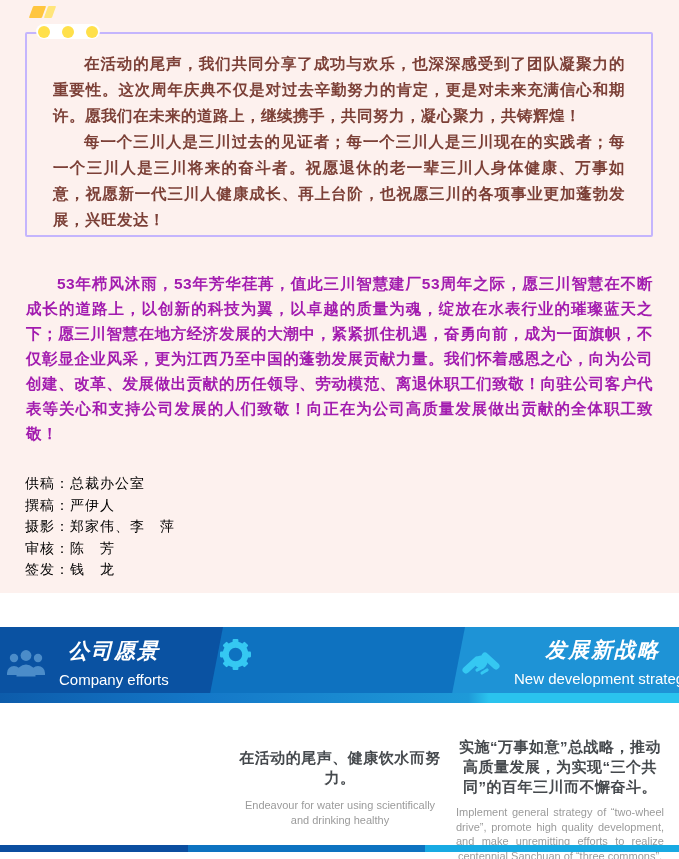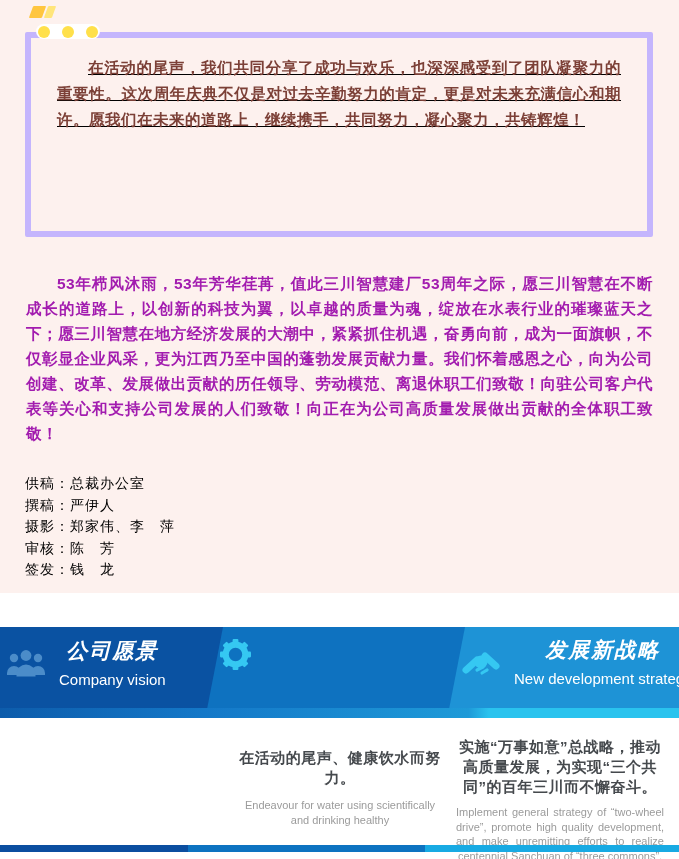--- a/index.html
+++ b/index.html
@@ -8,37 +8,37 @@
   .pink-bg{position:absolute;left:0;top:0;width:679px;height:593px;background:#fdf1ee;}
 
   
   .top-mark{position:absolute;left:31px;top:4px;height:13px;}
   .top-mark i{display:inline-block;height:12px;transform:skewX(-20deg);border-radius:1px;}
   .tm1{width:13px;background:#ffc63f;}
   .tm2{width:8px;background:#ffe57a;margin-left:2px;}
 
   
   .callout{position:absolute;left:25px;top:32px;width:628px;height:205px;box-sizing:border-box;
-    border:6px solid #c4b5fd;border-radius:2px;padding:17px 26px 0 26px;text-decoration:underline;}
+    border:2px solid #c4b5fd;border-radius:2px;padding:17px 26px 0 26px;}
   .callout p{margin:0;color:#7c4037;font-size:15.5px;line-height:26px;font-weight:bold;
     text-align:justify;text-indent:2em;letter-spacing:.5px;}
   .dots-pill{position:absolute;left:36px;top:24px;width:64px;height:15px;background:#ffffff;border-radius:8px;
     display:flex;align-items:center;justify-content:space-between;padding:0 2px;box-sizing:border-box;}
   .dots-pill i{width:12px;height:12px;border-radius:50%;background:#ffe04a;}
 
   
   .main-para{position:absolute;left:26px;top:271px;width:627px;margin:0;color:#a21caf;font-size:15.5px;
     line-height:25px;font-weight:bold;text-align:justify;text-indent:2em;letter-spacing:.5px;}
 
   
   .credits{position:absolute;left:25px;top:473px;color:#000000;font-size:14px;line-height:21.5px;letter-spacing:1px;}
   .credit-line{white-space:pre;}
 
   
-  .banner{position:absolute;left:0;top:627px;width:679px;height:91px;overflow:hidden;}
+  .banner{position:absolute;left:0;top:627px;width:679px;height:76px;overflow:hidden;}
   .sec3-bg{position:absolute;left:0;top:0;width:679px;height:81px;background:#1e93d6;}
   .sec{position:absolute;top:0;height:81px;transform:skewX(-11deg);transform-origin:top;}
   .sec2-bg{left:-24px;width:489px;background:#0e72c0;}
   .sec1-bg{left:-24px;width:247px;background:#0a52a2;}
   .banner-strip{position:absolute;left:0;bottom:0;width:679px;height:10px;
     background:linear-gradient(90deg,#0d5cab 0%,#1478c8 30%,#1e9ad8 69%,#2ac3ee 72%,#2ac3ee 100%);}
   .sec-content{position:absolute;display:flex;align-items:center;}
   .sc1{left:6px;top:10px;}
   .sc2{left:220px;top:12px;}
   .sc3{left:461px;top:9px;}
@@ -66,20 +66,21 @@
 </head>
 <body>
 
 <div class="page">
   <div class="pink-bg"></div>
 
   <div class="top-mark"><i class="tm1"></i><i class="tm2"></i></div>
 
   <div class="callout">
     <p>在活动的尾声，我们共同分享了成功与欢乐，也深深感受到了团队凝聚力的重要性。这次周年庆典不仅是对过去辛勤努力的肯定，更是对未来充满信心和期许。愿我们在未来的道路上，继续携手，共同努力，凝心聚力，共铸辉煌！</p>
+    <p>每一个三川人是三川过去的见证者；每一个三川人是三川现在的实践者；每一个三川人是三川将来的奋斗者。祝愿退休的老一辈三川人身体健康、万事如意，祝愿新一代三川人健康成长、再上台阶，也祝愿三川的各项事业更加蓬勃发展，兴旺发达！</p>
   </div>
   <div class="dots-pill">
     <i></i>
       <i></i>
       <i></i>
   </div>
 
   <p class="main-para">53年栉风沐雨，53年芳华荏苒，值此三川智慧建厂53周年之际，愿三川智慧在不断成长的道路上，以创新的科技为翼，以卓越的质量为魂，绽放在水表行业的璀璨蓝天之下；愿三川智慧在地方经济发展的大潮中，紧紧抓住机遇，奋勇向前，成为一面旗帜，不仅彰显企业风采，更为江西乃至中国的蓬勃发展贡献力量。我们怀着感恩之心，向为公司创建、改革、发展做出贡献的历任领导、劳动模范、离退休职工们致敬！向驻公司客户代表等关心和支持公司发展的人们致敬！向正在为公司高质量发展做出贡献的全体职工致敬！</p>
 
   <div class="credits">
@@ -104,21 +105,21 @@
             <path d="M1 26 a7 7 0 0 1 14 0 v2 h-14 z"></path>
             <circle cx="32" cy="11" r="4.2"></circle>
             <path d="M25 26 a7 7 0 0 1 14 0 v2 h-14 z"></path>
             <circle cx="20" cy="8.5" r="5.4"></circle>
             <path d="M10.5 27 a9.5 9.5 0 0 1 19 0 v2.5 h-19 z"></path>
           </g>
         </svg>
       </span>
       <span class="sec-text">
         <span class="sec-title">公司愿景</span>
-        <div class="sec-sub">Company vision</div>
+        <div class="sec-sub">Company efforts</div>
       </span>
     </div>
 
     <div class="sec-content sc2">
       <span class="icon-box">
         <svg width="31" height="31" viewBox="0 0 30 30">
           <g fill="#35c8f2">
             <rect x="12.2" y="0" width="5.6" height="6" rx="1"></rect>
             <rect x="12.2" y="0" width="5.6" height="6" rx="1" transform="rotate(45 15 15)"></rect>
             <rect x="12.2" y="0" width="5.6" height="6" rx="1" transform="rotate(90 15 15)"></rect>

